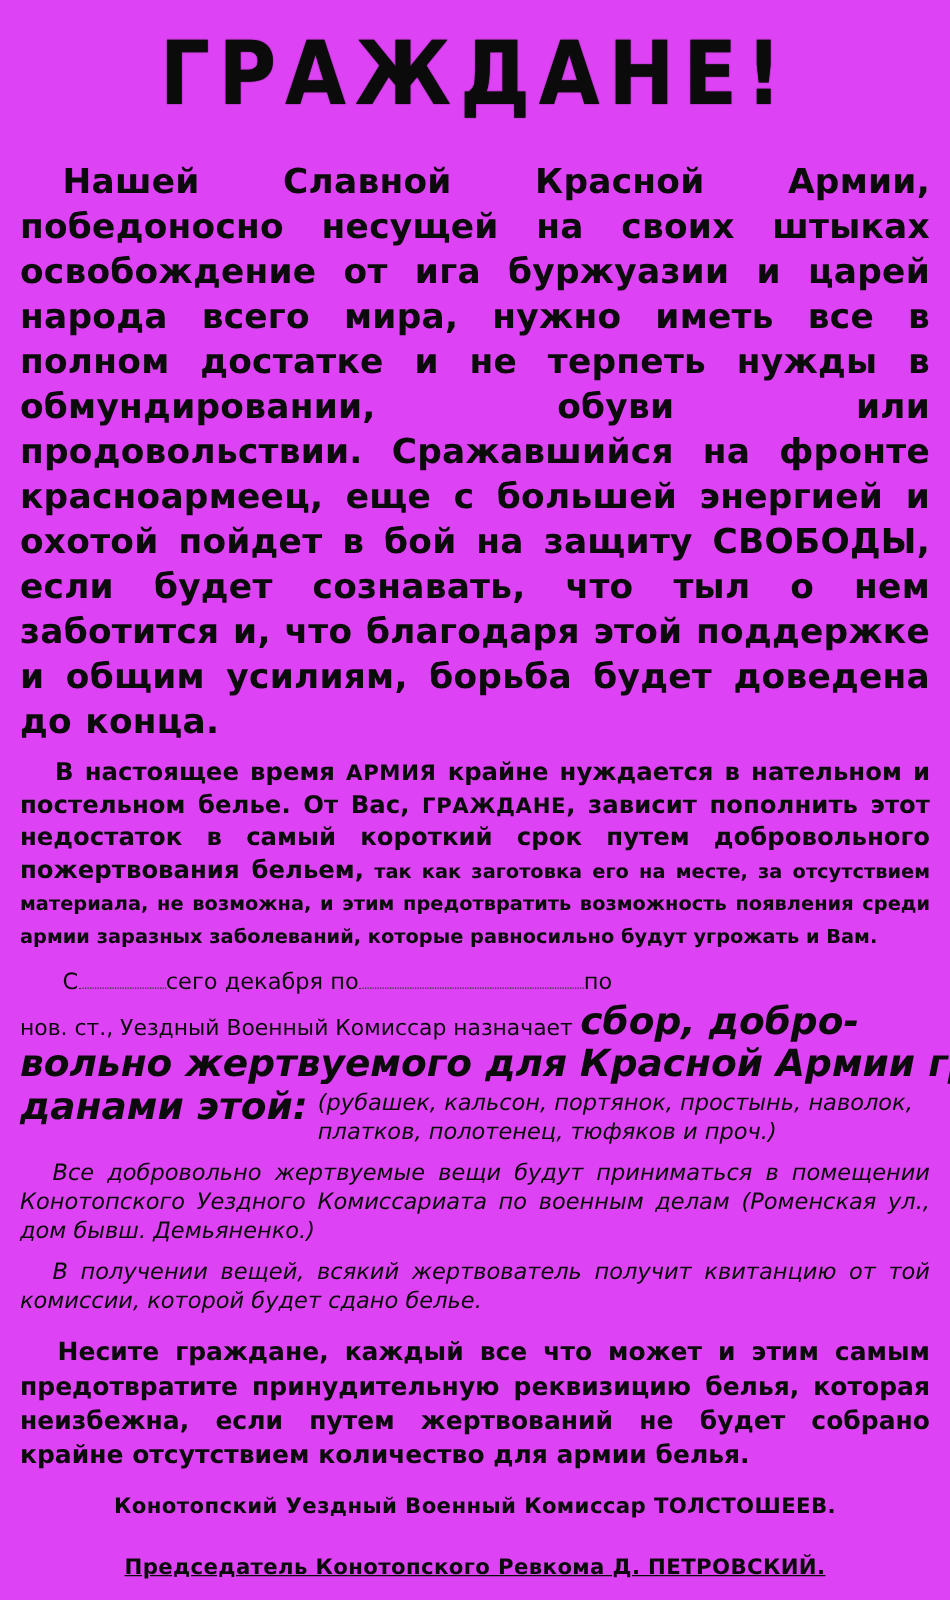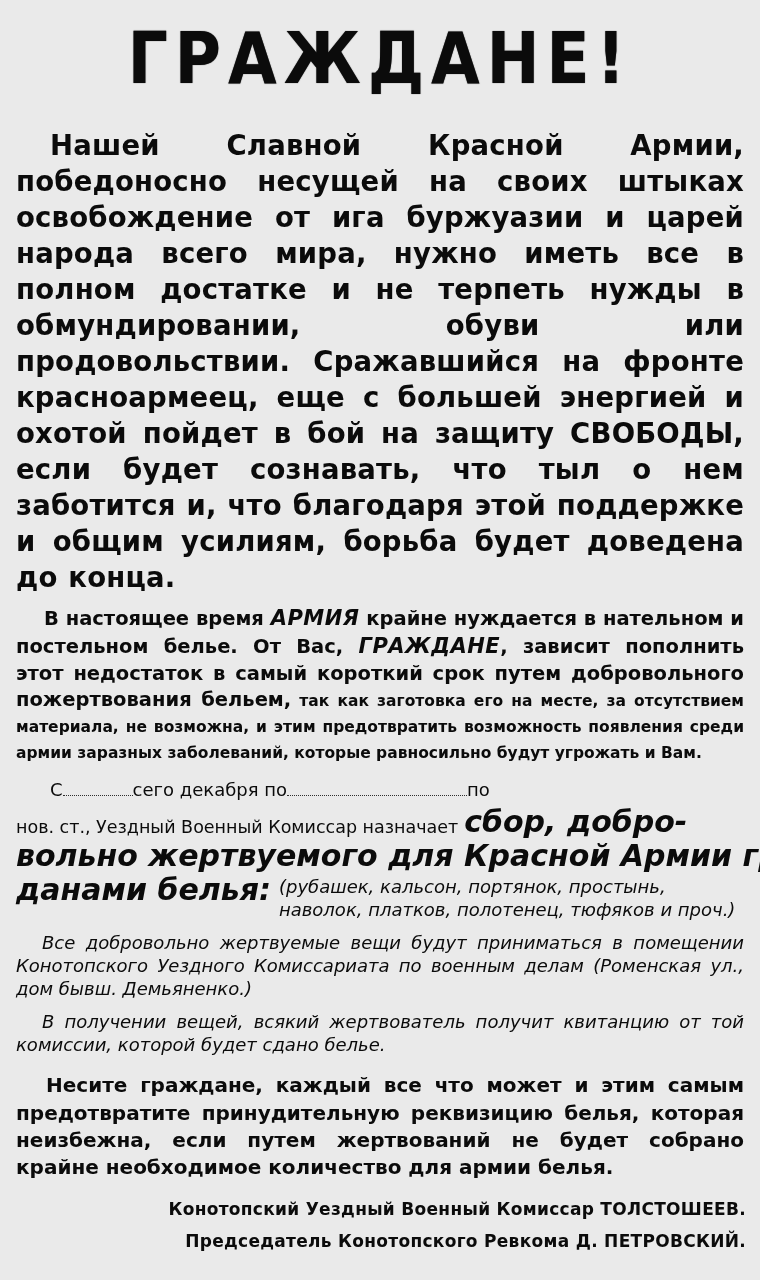--- a/index.html
+++ b/index.html
@@ -14,21 +14,21 @@
     overflow: hidden;
     font-family: "Liberation Sans", sans-serif;
     color: #111111;
   }
   .poster {
     position: relative;
     width: 760px;
     height: 1280px;
     box-sizing: border-box;
     padding: 10px 14px 6px 14px;
-    background: #e5e5e5;
+    background: #d946ef;
     filter: contrast(1.05);
   }
 
   
   .headline {
     text-align: center;
     font-family: "DejaVu Sans", sans-serif;
     font-weight: bold;
     font-size: 63px;
     letter-spacing: 7px;
@@ -56,21 +56,21 @@
   .block-medium {
     font-family: "DejaVu Sans", sans-serif;
     font-weight: bold;
     font-size: 19.5px;
     line-height: 1.33;
     text-align: justify;
     margin: 8px 2px 4px 2px;
   }
   .block-medium .indent { display: inline-block; width: 28px; }
   .block-medium .shrink-2 { font-size: 15.5px; }
-  .block-medium .big-word { font-size: 21px; letter-spacing: 0.5px; font-style: italic; }
+  .block-medium .big-word { font-size: 17px; letter-spacing: 0.5px; }
 
   
   .dateline {
     font-family: "DejaVu Sans", sans-serif;
     font-size: 18px;
     margin: 14px 2px 0 2px;
     line-height: 1.2;
   }
   .dateline .dots {
     display: inline-block;
@@ -136,25 +136,25 @@
     text-align: justify;
     margin: 16px 2px 6px 2px;
   }
   .closing .indent { display: inline-block; width: 30px; }
 
   
   .signature {
     font-family: "DejaVu Sans", sans-serif;
     font-weight: bold;
     font-size: 17px;
-    text-align: right;
+    text-align: center;
     letter-spacing: 0.3px;
     margin-top: 18px;
   }
-  .signature.second { margin-top: 12px; }
+  .signature.second { margin-top: 29px; text-decoration: underline; }
 </style>
 </head>
 <body>
 
 <div class="poster">
 
   <h1 class="headline">ГРАЖДАНЕ!</h1>
 
   <p class="lead"><span class="indent"></span><span>Нашей Славной Красной Армии, победоносно несущей на своих штыках освобождение от ига буржуазии и царей народа всего мира, нужно иметь все в полном достатке и не терпеть нужды в обмундировании, обуви или продовольствии. Сражавшийся на фронте красноармеец, еще с большей энергией и охотой пойдет в бой на защиту СВОБОДЫ, если будет сознавать, что тыл о нем заботится и, что благодаря этой поддержке и общим усилиям, борьба будет доведена до конца.</span></p>
 
@@ -164,27 +164,27 @@
     <span class="indent" style="display:inline-block;width:34px;"></span><span>С</span><span class="dots d1"></span><span>сего декабря по</span><span class="dots d2"></span><span>по</span>
   </div>
 
   <div class="announce">
     <div class="announce-row">
       <span class="announce-line1">нов. ст., Уездный Военный Комиссар назначает</span>
       <span class="announce-big">сбор, добро-</span>
     </div>
     <div class="announce-big">вольно жертвуемого для Красной Армии граж-</div>
     <div class="announce-row2">
-      <span class="announce-big">данами белья:</span>
+      <span class="announce-big">данами этой:</span>
       <span class="announce-parenthetical">(рубашек, кальсон, портянок, простынь, наволок, платков, полотенец, тюфяков и проч.)</span>
     </div>
   </div>
 
   <p class="para-small"><span class="indent"></span><span>Все добровольно жертвуемые вещи будут приниматься в помещении Конотопского Уездного Комиссариата по военным делам (Роменская ул., дом бывш. Демьяненко.)</span></p>
 
   <p class="para-small"><span class="indent"></span><span>В получении вещей, всякий жертвователь получит квитанцию от той комиссии, которой будет сдано белье.</span></p>
 
-  <p class="closing"><span class="indent"></span><span>Несите граждане, каждый все что может и этим самым предотвратите принудительную реквизицию белья, которая неизбежна, если путем жертвований не будет собрано крайне необходимое количество для армии белья.</span></p>
+  <p class="closing"><span class="indent"></span><span>Несите граждане, каждый все что может и этим самым предотвратите принудительную реквизицию белья, которая неизбежна, если путем жертвований не будет собрано крайне отсутствием количество для армии белья.</span></p>
 
   <div class="signature">Конотопский Уездный Военный Комиссар ТОЛСТОШЕЕВ.</div>
   <div class="signature second">Председатель Конотопского Ревкома Д. ПЕТРОВСКИЙ.</div>
 
 </div>
 
 </body></html>

